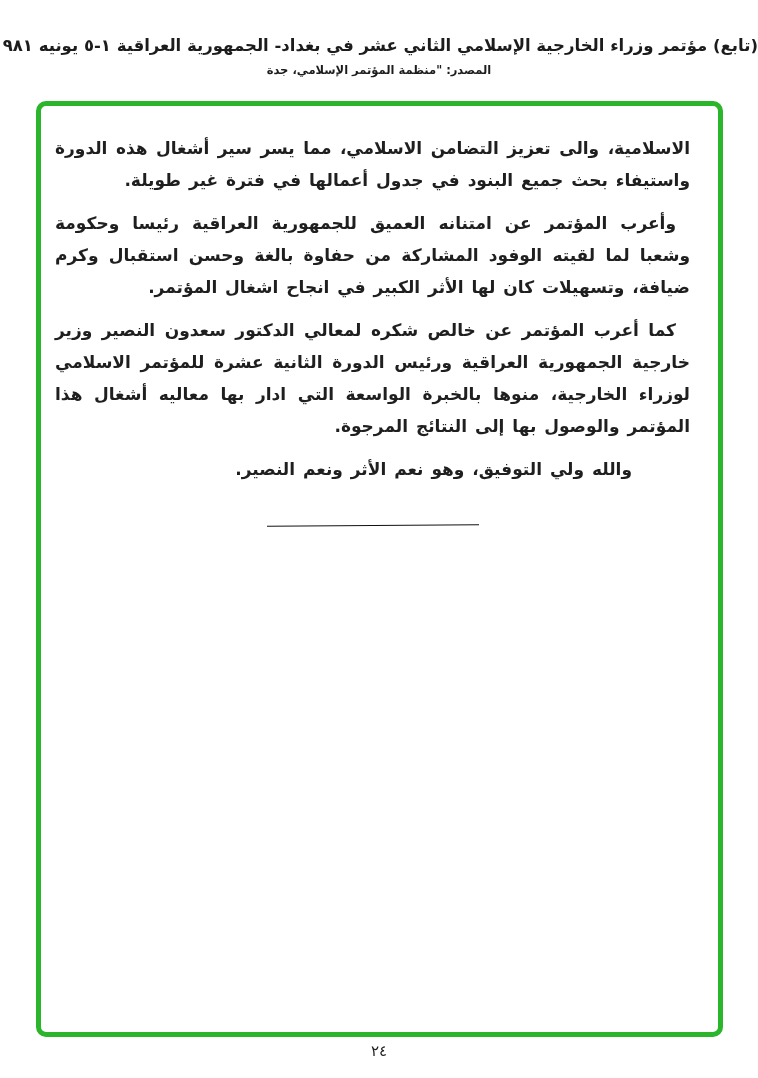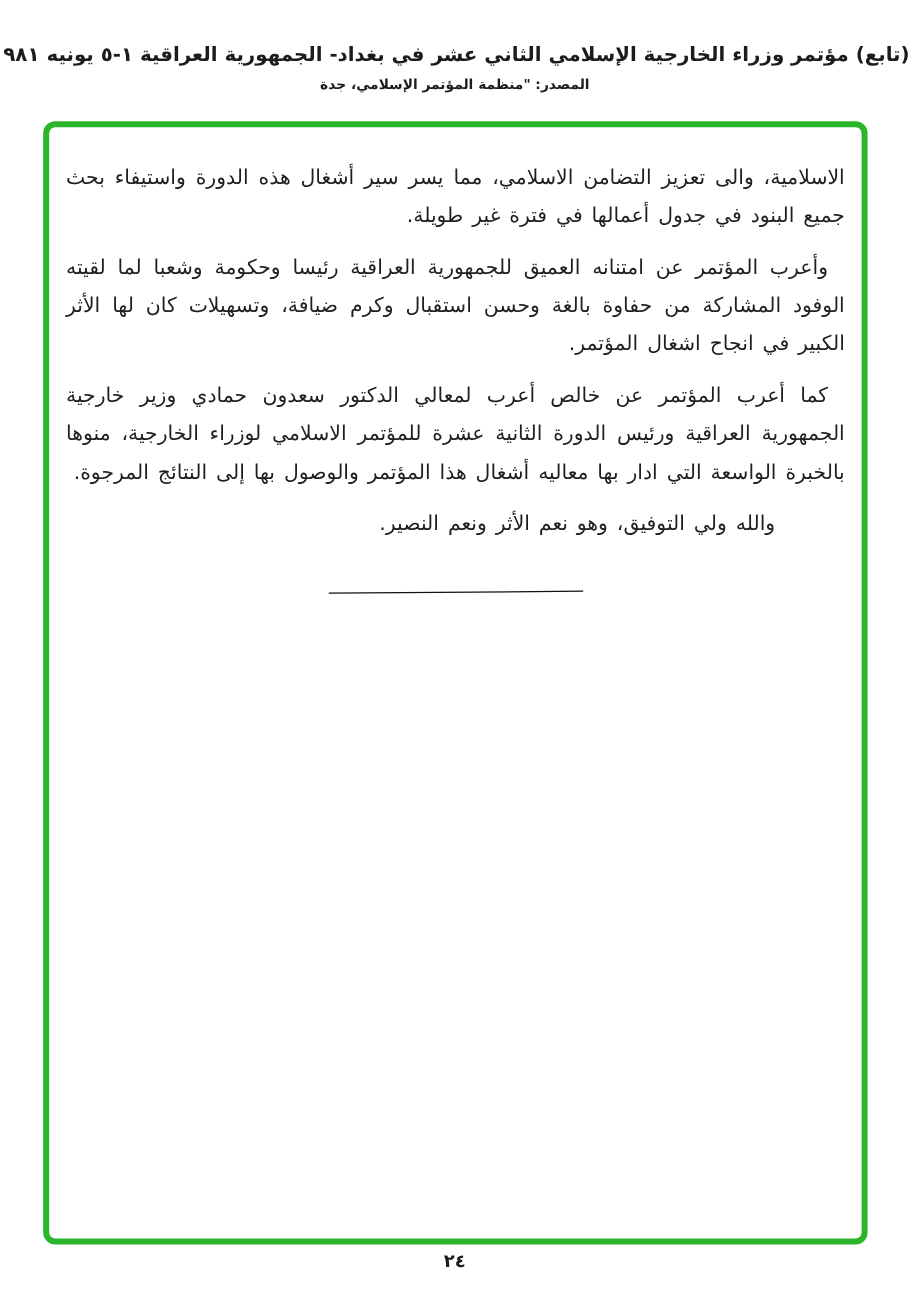--- a/index.html
+++ b/index.html
@@ -39,25 +39,26 @@
     position: absolute;
     left: 36px; top: 101px;
     width: 687px; height: 936px;
     border: 5px solid #2bb52b;
     border-radius: 10px;
     background: #ffffff;
   }
   
   .body-text {
     direction: rtl;
-    padding: 26px 14px 0 14px;
+    padding: 26px 28px 0 14px;
     font-size: 17px;
     line-height: 32px;
     text-align: justify;
     color: #1f1f1f;
+    font-weight: bold;
   }
   .body-text p {
     margin-bottom: 11px;
     word-spacing: 2px;
   }
   .body-text p.indent { text-indent: 14px; }
   .closing-line {
     direction: rtl;
     text-indent: 58px;
     text-align: right;
@@ -69,39 +70,39 @@
     border-top: 1.6px solid #111;
     margin: 40px auto 0 auto;
     transform: rotate(-0.45deg);
   }
   
   .page-number {
     position: absolute;
     bottom: 18px; left: 0; right: 0;
     text-align: center;
     font-size: 15px;
-    font-weight: bold;
+    font-weight: normal;
     letter-spacing: 2px;
   }
 </style>
 </head>
 <body>
 
 <div class="page">
 
   <div class="doc-header">
     <div class="title-line">(تابع) مؤتمر وزراء الخارجية الإسلامي الثاني عشر في بغداد- الجمهورية العراقية ١-٥ يونيه ١٩٨١- البيان الختامي</div>
     <div class="source-line">المصدر: "منظمة المؤتمر الإسلامي، جدة</div>
   </div>
 
   <div class="frame">
     <div class="body-text">
       <p>الاسلامية، والى تعزيز التضامن الاسلامي، مما يسر سير أشغال هذه الدورة واستيفاء بحث جميع البنود في جدول أعمالها في فترة غير طويلة.</p>
       <p class="indent">وأعرب المؤتمر عن امتنانه العميق للجمهورية العراقية رئيسا وحكومة وشعبا لما لقيته الوفود المشاركة من حفاوة بالغة وحسن استقبال وكرم ضيافة، وتسهيلات كان لها الأثر الكبير في انجاح اشغال المؤتمر.</p>
-      <p class="indent">كما أعرب المؤتمر عن خالص أعرب لمعالي الدكتور سعدون حمادي وزير خارجية الجمهورية العراقية ورئيس الدورة الثانية عشرة للمؤتمر الاسلامي لوزراء الخارجية، منوها بالخبرة الواسعة التي ادار بها معاليه أشغال هذا المؤتمر والوصول بها إلى النتائج المرجوة.</p>
+      <p class="indent">كما أعرب المؤتمر عن خالص شكره لمعالي الدكتور سعدون النصير وزير خارجية الجمهورية العراقية ورئيس الدورة الثانية عشرة للمؤتمر الاسلامي لوزراء الخارجية، منوها بالخبرة الواسعة التي ادار بها معاليه أشغال هذا المؤتمر والوصول بها إلى النتائج المرجوة.</p>
       <p class="closing-line">والله ولي التوفيق، وهو نعم الأثر ونعم النصير.</p>
       <div class="divider"></div>
     </div>
   </div>
 
   <div class="page-number">٢٤</div>
 
 </div>
 
 </body></html>

